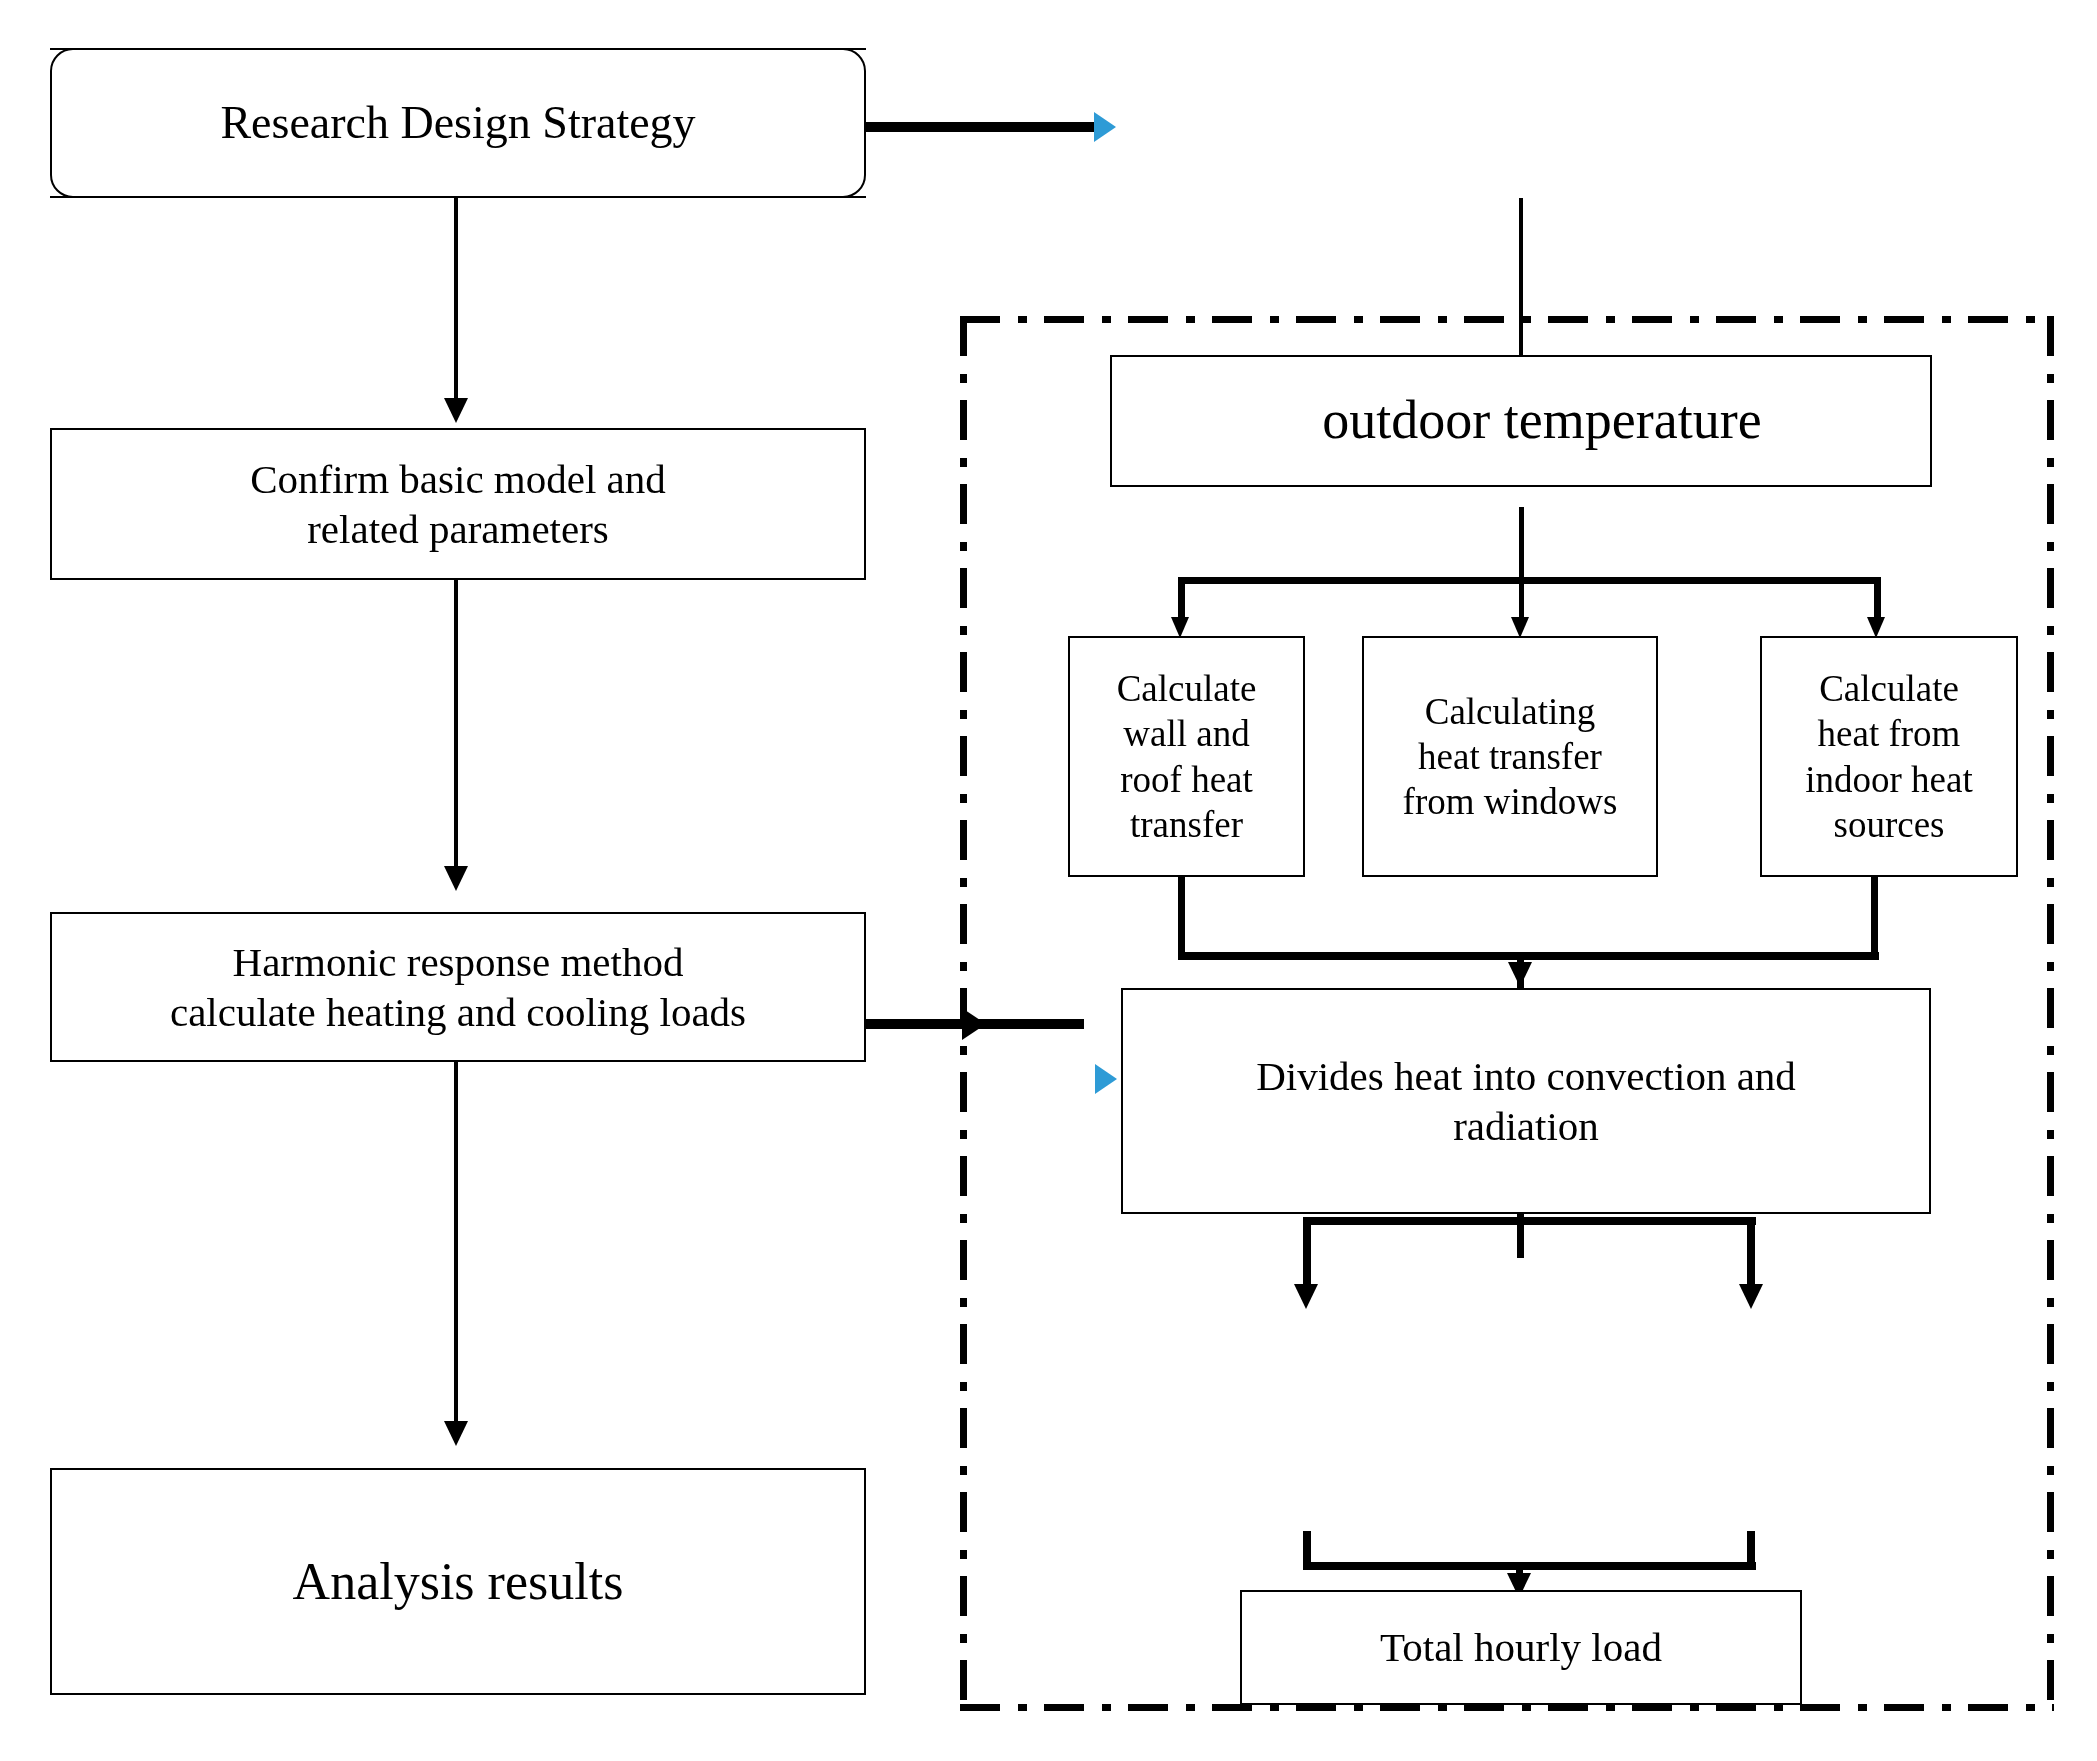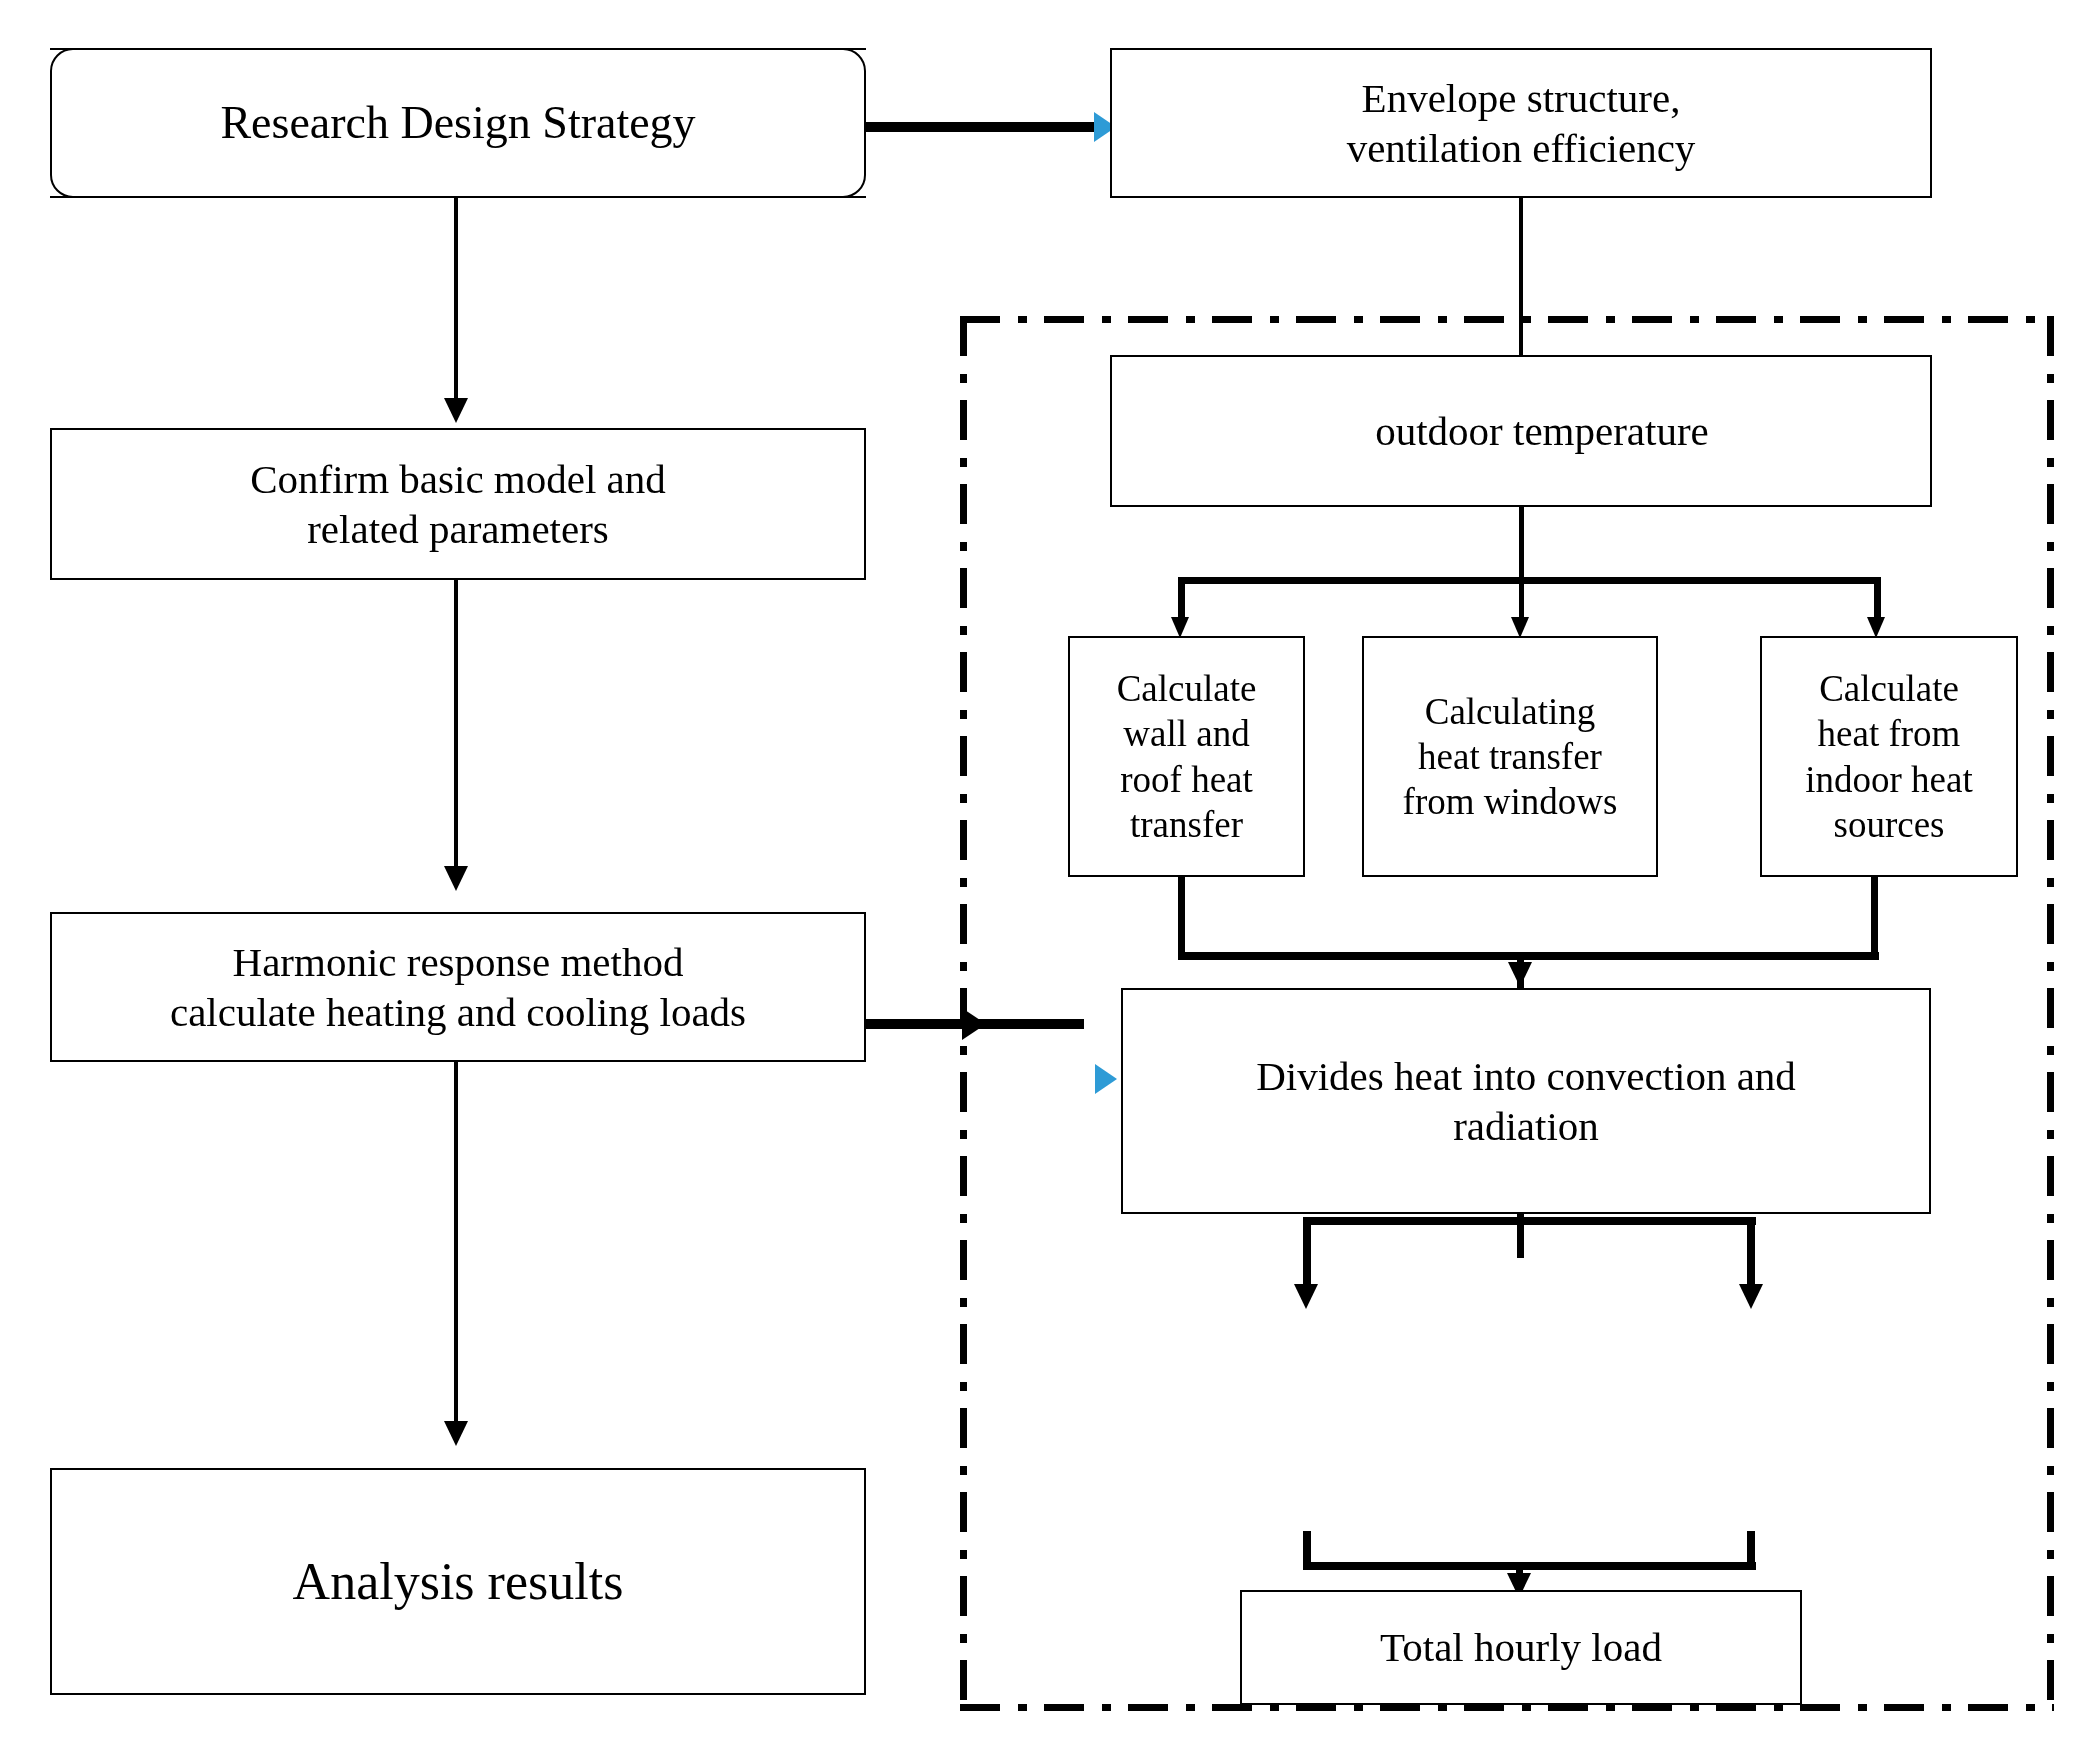--- a/index.html
+++ b/index.html
@@ -120,40 +120,36 @@
   <div class="conn" style="left:1303px;top:1531px;width:8.1px;height:38px;"></div>
   <div class="conn" style="left:1747px;top:1531px;width:8.1px;height:38px;"></div>
   <div class="conn" style="left:1303px;top:1562px;width:453px;height:8.1px;"></div>
   <div class="conn" style="left:1516px;top:1562px;width:6.7px;height:30px;"></div>
   <div class="arrowhead ah-down" style="left:1507px;top:1573px;"></div>
 
   <div class="node" style="left:50px;top:48px;width:816px;height:150px;font-size:46px;border-radius:23px;">
     <span class="txt">Research Design Strategy</span>
   </div>
 
-  <div class="node" style="left:1110px;top:48px;width:822px;height:150px;font-size:41px;">
-    <span class="txt">Envelope structure,
-ventilation efficiency</span>
-  </div>
 
   <div class="node" style="left:50px;top:428px;width:816px;height:152px;font-size:41px;">
     <span class="txt">Confirm basic model and
 related parameters</span>
   </div>
 
   <div class="node" style="left:50px;top:912px;width:816px;height:150px;font-size:41px;">
     <span class="txt">Harmonic response method
 calculate heating and cooling loads</span>
   </div>
 
   <div class="node" style="left:50px;top:1468px;width:816px;height:227px;font-size:52px;">
     <span class="txt">Analysis results</span>
   </div>
 
-  <div class="node" style="left:1110px;top:355px;width:822px;height:152px;font-size:41px;padding-left:48px;">
+  <div class="node" style="left:1110px;top:355px;width:822px;height:132px;font-size:54px;padding-left:48px;">
     <span class="txt">outdoor  temperature</span>
   </div>
 
   <div class="node" style="left:1068px;top:636px;width:237px;height:241px;font-size:37px;">
     <span class="txt">Calculate
 wall and
 roof heat
 transfer</span>
   </div>
 

